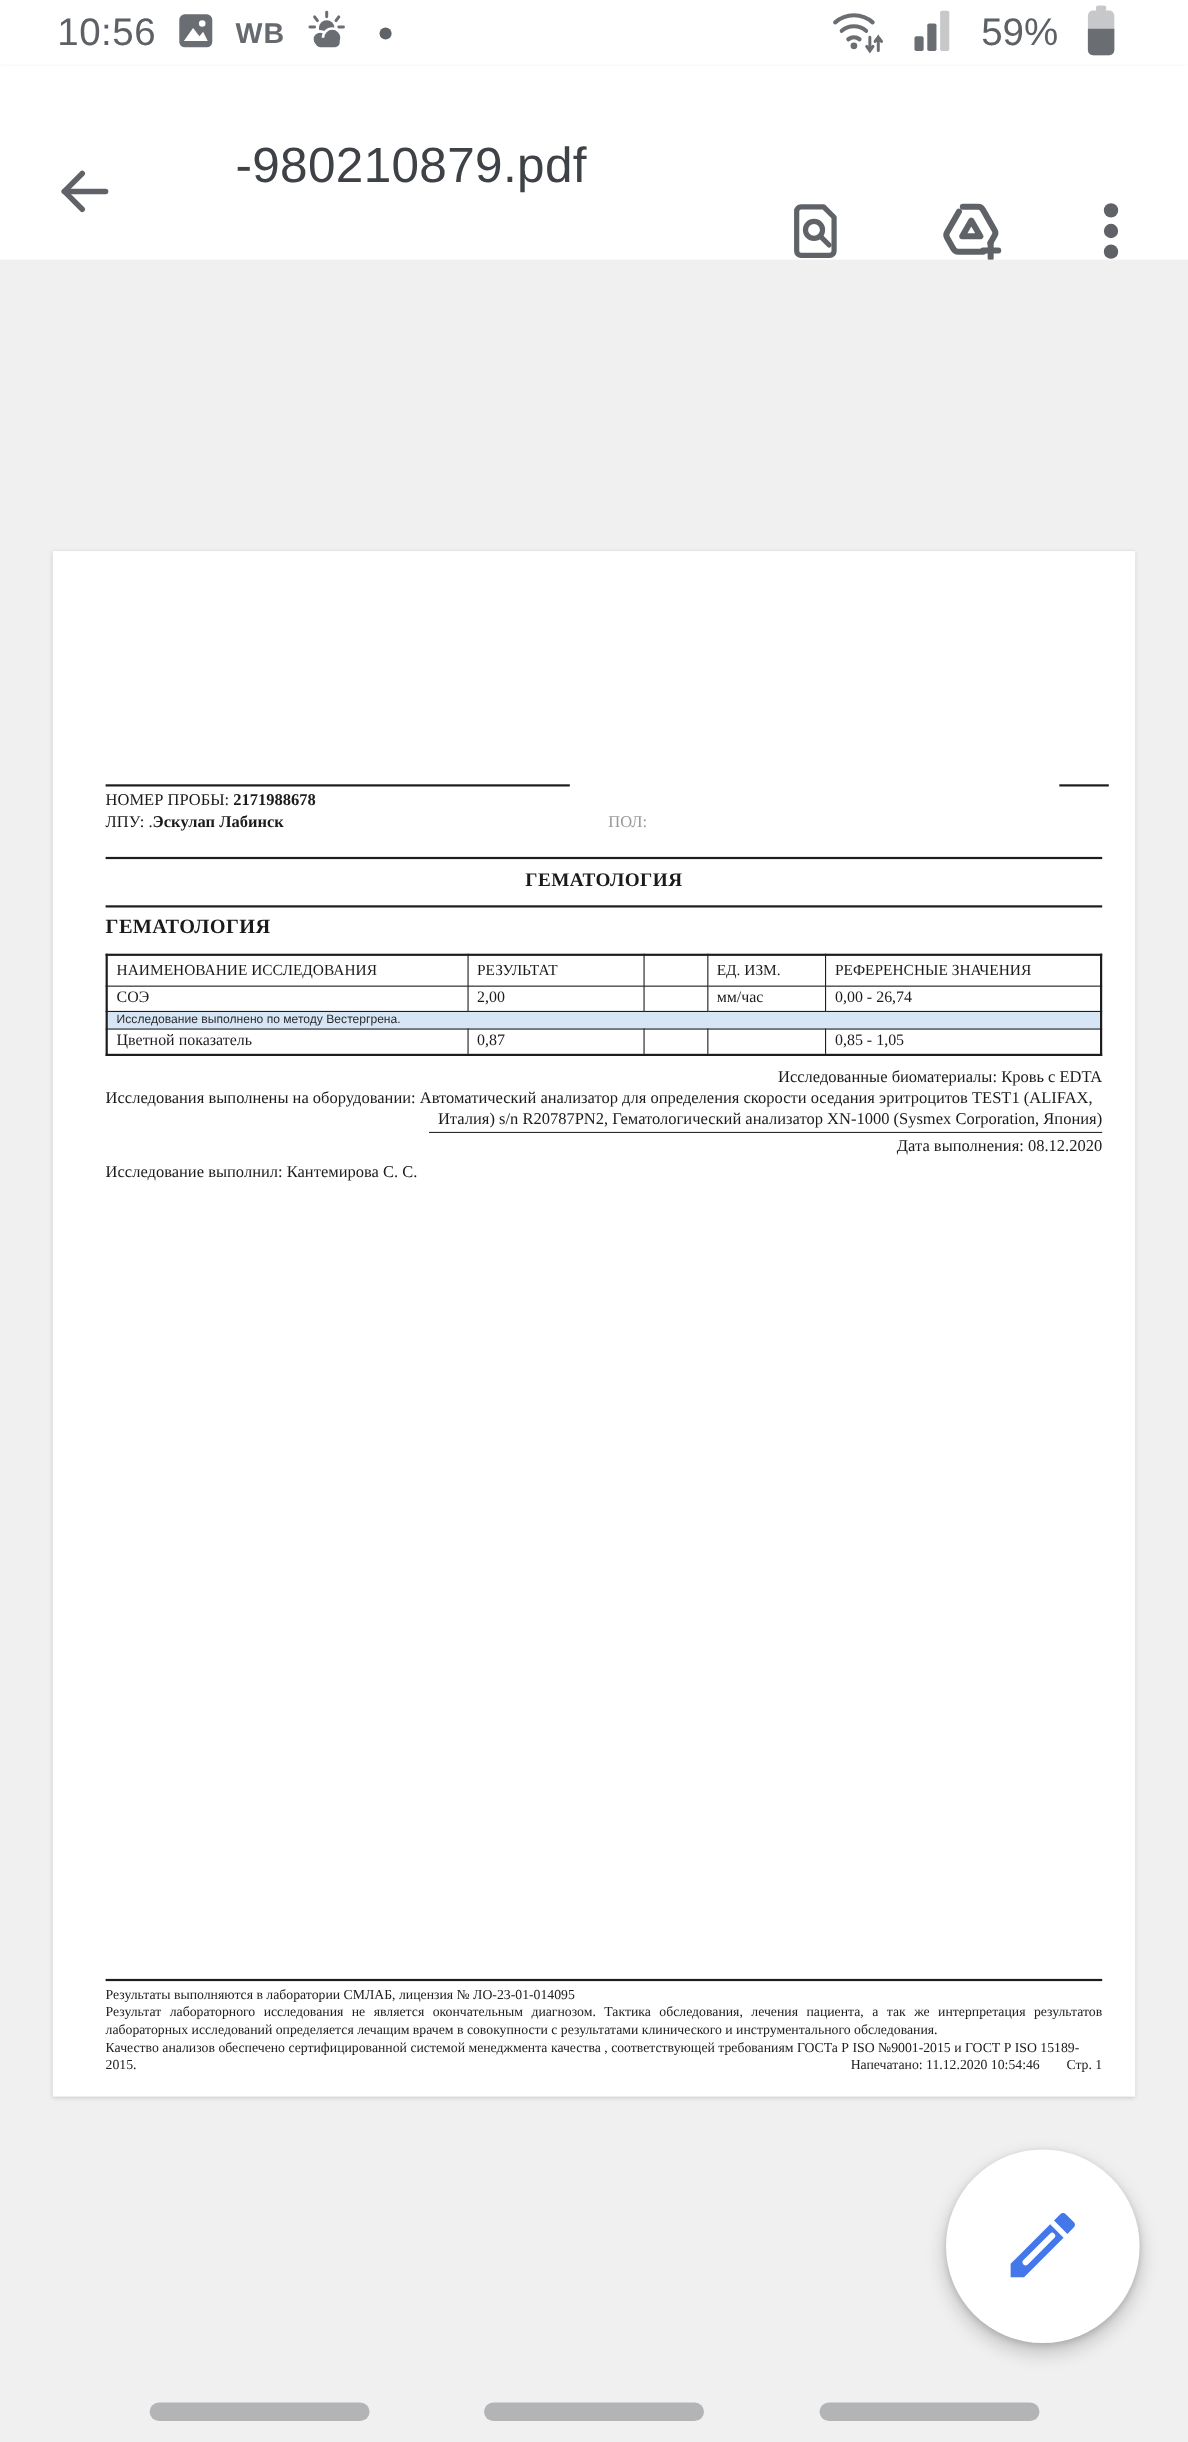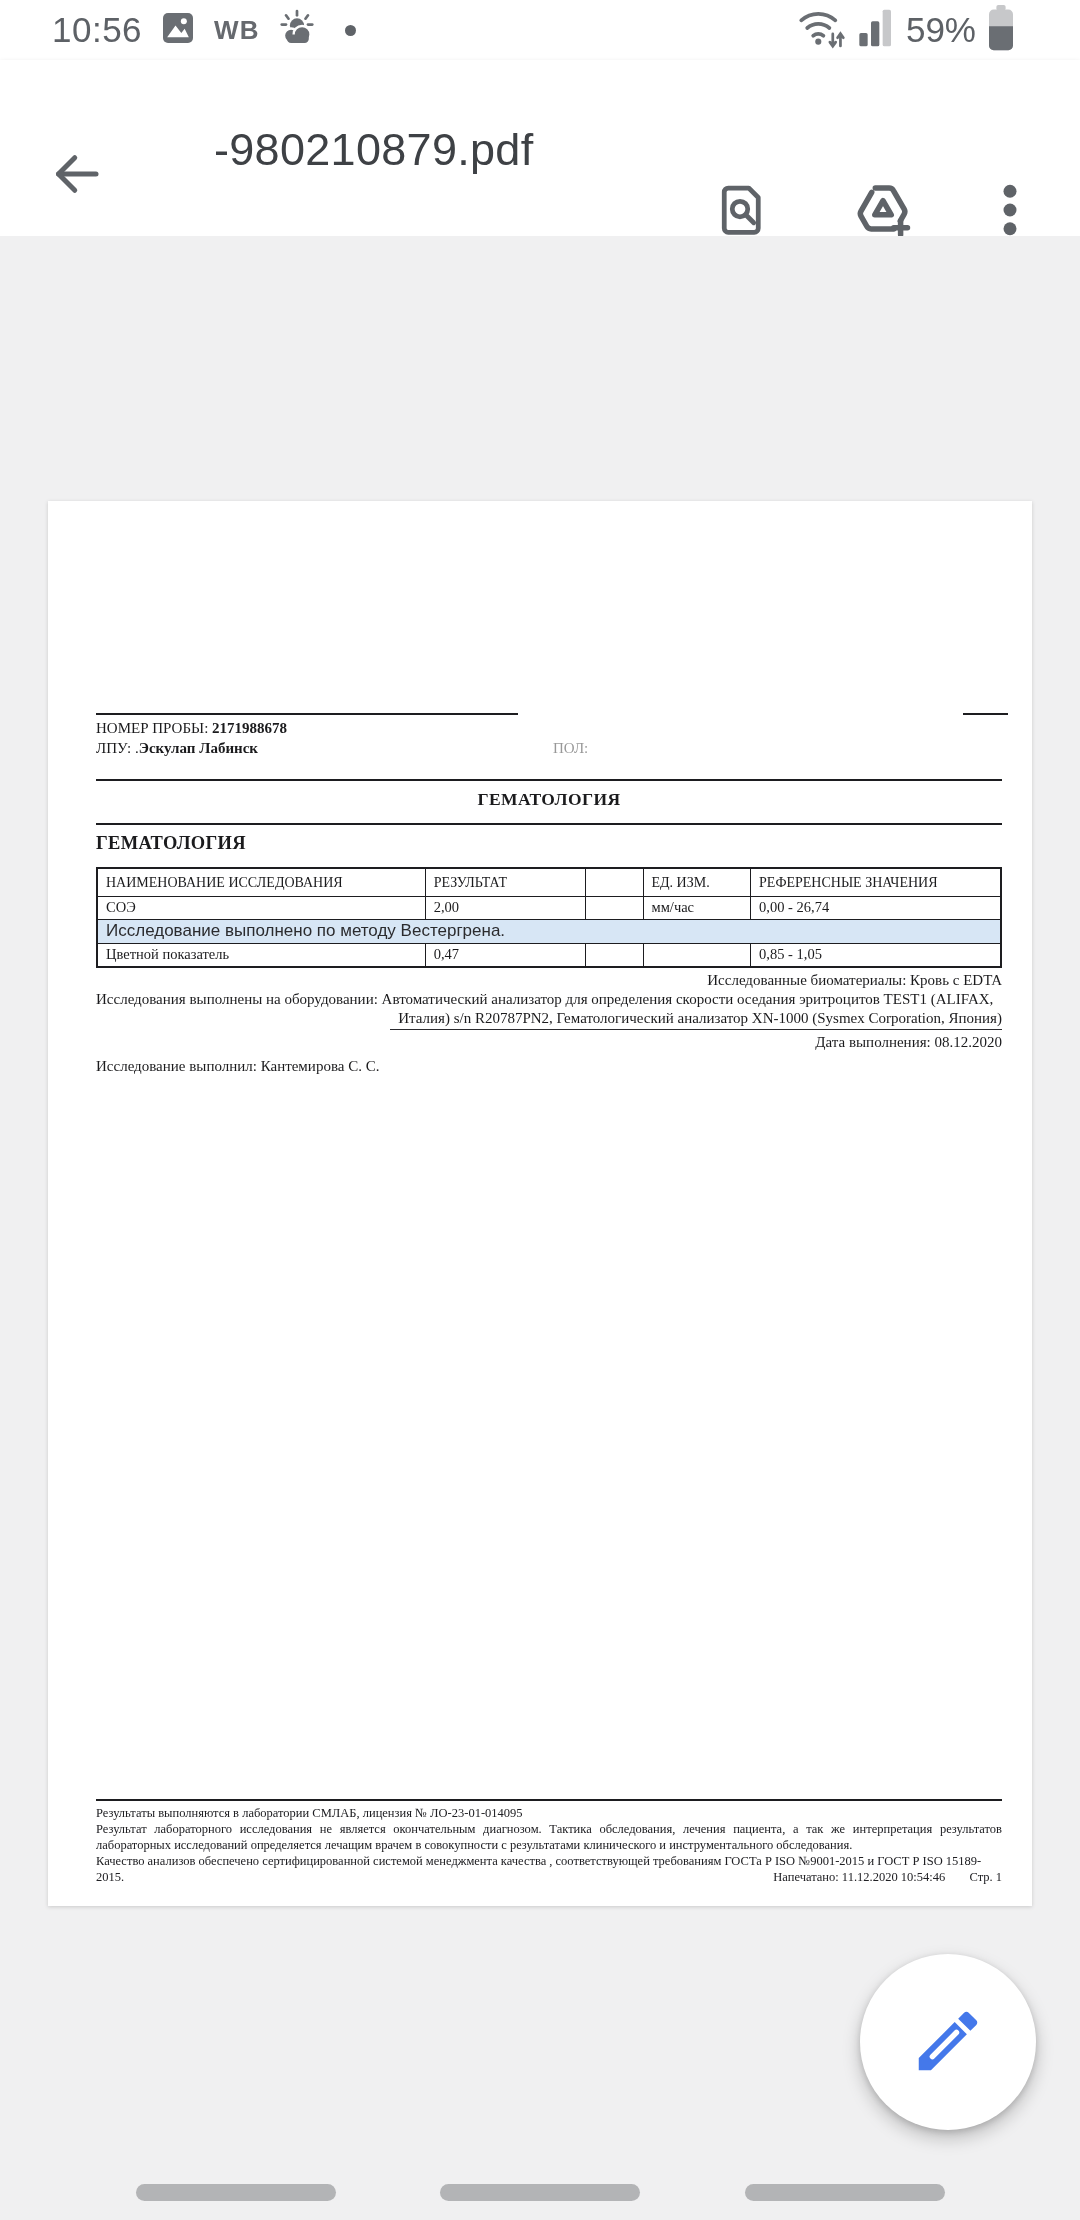--- a/index.html
+++ b/index.html
@@ -9,21 +9,21 @@
     -webkit-font-smoothing:antialiased;
   }
   .abs{position:absolute;}
 
   
   #status-bar{
     position:absolute;top:0;left:0;width:1080px;height:60px;background:#ffffff;
     display:flex;align-items:center;color:#5d6166;
   }
   #status-left{display:flex;align-items:center;gap:16px;padding-left:52px;}
-  #status-right{display:flex;align-items:center;gap:10px;position:absolute;right:64px;top:0;height:60px;}
+  #status-right{display:flex;align-items:center;gap:24px;position:absolute;right:64px;top:0;height:60px;}
   .sb-time{font-size:35px;letter-spacing:.5px;}
   .sb-pct{font-size:35px;}
   .sb-badge{font-size:26px;font-weight:bold;color:#66696e;letter-spacing:1px;}
   .sb-dot{width:11px;height:11px;border-radius:50%;background:#5f6368;margin-left:10px;}
 
   
   #app-bar{
     position:absolute;top:60px;left:0;width:1080px;height:180px;background:#ffffff;
     box-shadow:0 2px 5px rgba(0,0,0,.14);
   }
@@ -53,21 +53,21 @@
   table.results{border-collapse:collapse;border:2px solid #1d1d20;width:906px;table-layout:fixed;}
   table.results th{
     border:1.5px solid #1d1d20;font-size:14px;font-weight:normal;text-align:left;
     padding:6px 8px 5px 8px;white-space:nowrap;overflow:hidden;
   }
   table.results td{
     border:1.5px solid #1d1d20;font-size:14.5px;padding:2px 8px 3px 8px;
     white-space:nowrap;overflow:hidden;
   }
   tr.note-row td{
-    background:#d7e6f5;font-family:"Liberation Sans",sans-serif;font-size:17px;
+    background:#d7e6f5;font-family:"Liberation Sans",sans-serif;font-size:11px;
     padding:1px 8px 2px 8px;color:#2b2b2e;
   }
   .meta{font-size:15px;line-height:18px;white-space:nowrap;}
   .right{text-align:right;}
   .foot{font-size:12.5px;line-height:16px;color:#202024;}
   .just{text-align:justify;white-space:normal;}
 
   
   #fab{
     position:absolute;left:860px;top:1718px;width:176px;height:176px;border-radius:50%;
@@ -234,21 +234,21 @@
           <td>2,00</td>
           <td></td>
           <td>мм/час</td>
           <td>0,00 - 26,74</td>
         </tr>
         <tr class="note-row">
           <td colspan="5">Исследование выполнено по методу Вестергрена.</td>
         </tr>
         <tr>
           <td>Цветной показатель</td>
-          <td>0,47</td>
+          <td>0,87</td>
           <td></td>
           <td></td>
           <td>0,85 - 1,05</td>
         </tr>
       </tbody>
     </table>
 
     <div class="abs meta right" style="top:470px;left:48px;right:30px;">Исследованные биоматериалы: Кровь с EDTA</div>
     <div class="abs meta" style="top:489px;left:48px;right:30px;">Исследования выполнены на оборудовании: Автоматический анализатор для определения скорости оседания эритроцитов TEST1 (ALIFAX,</div>
     <div class="abs meta right" style="top:508px;left:48px;right:30px;">Италия) s/n R20787PN2, Гематологический анализатор XN-1000 (Sysmex Corporation, Япония)</div>

